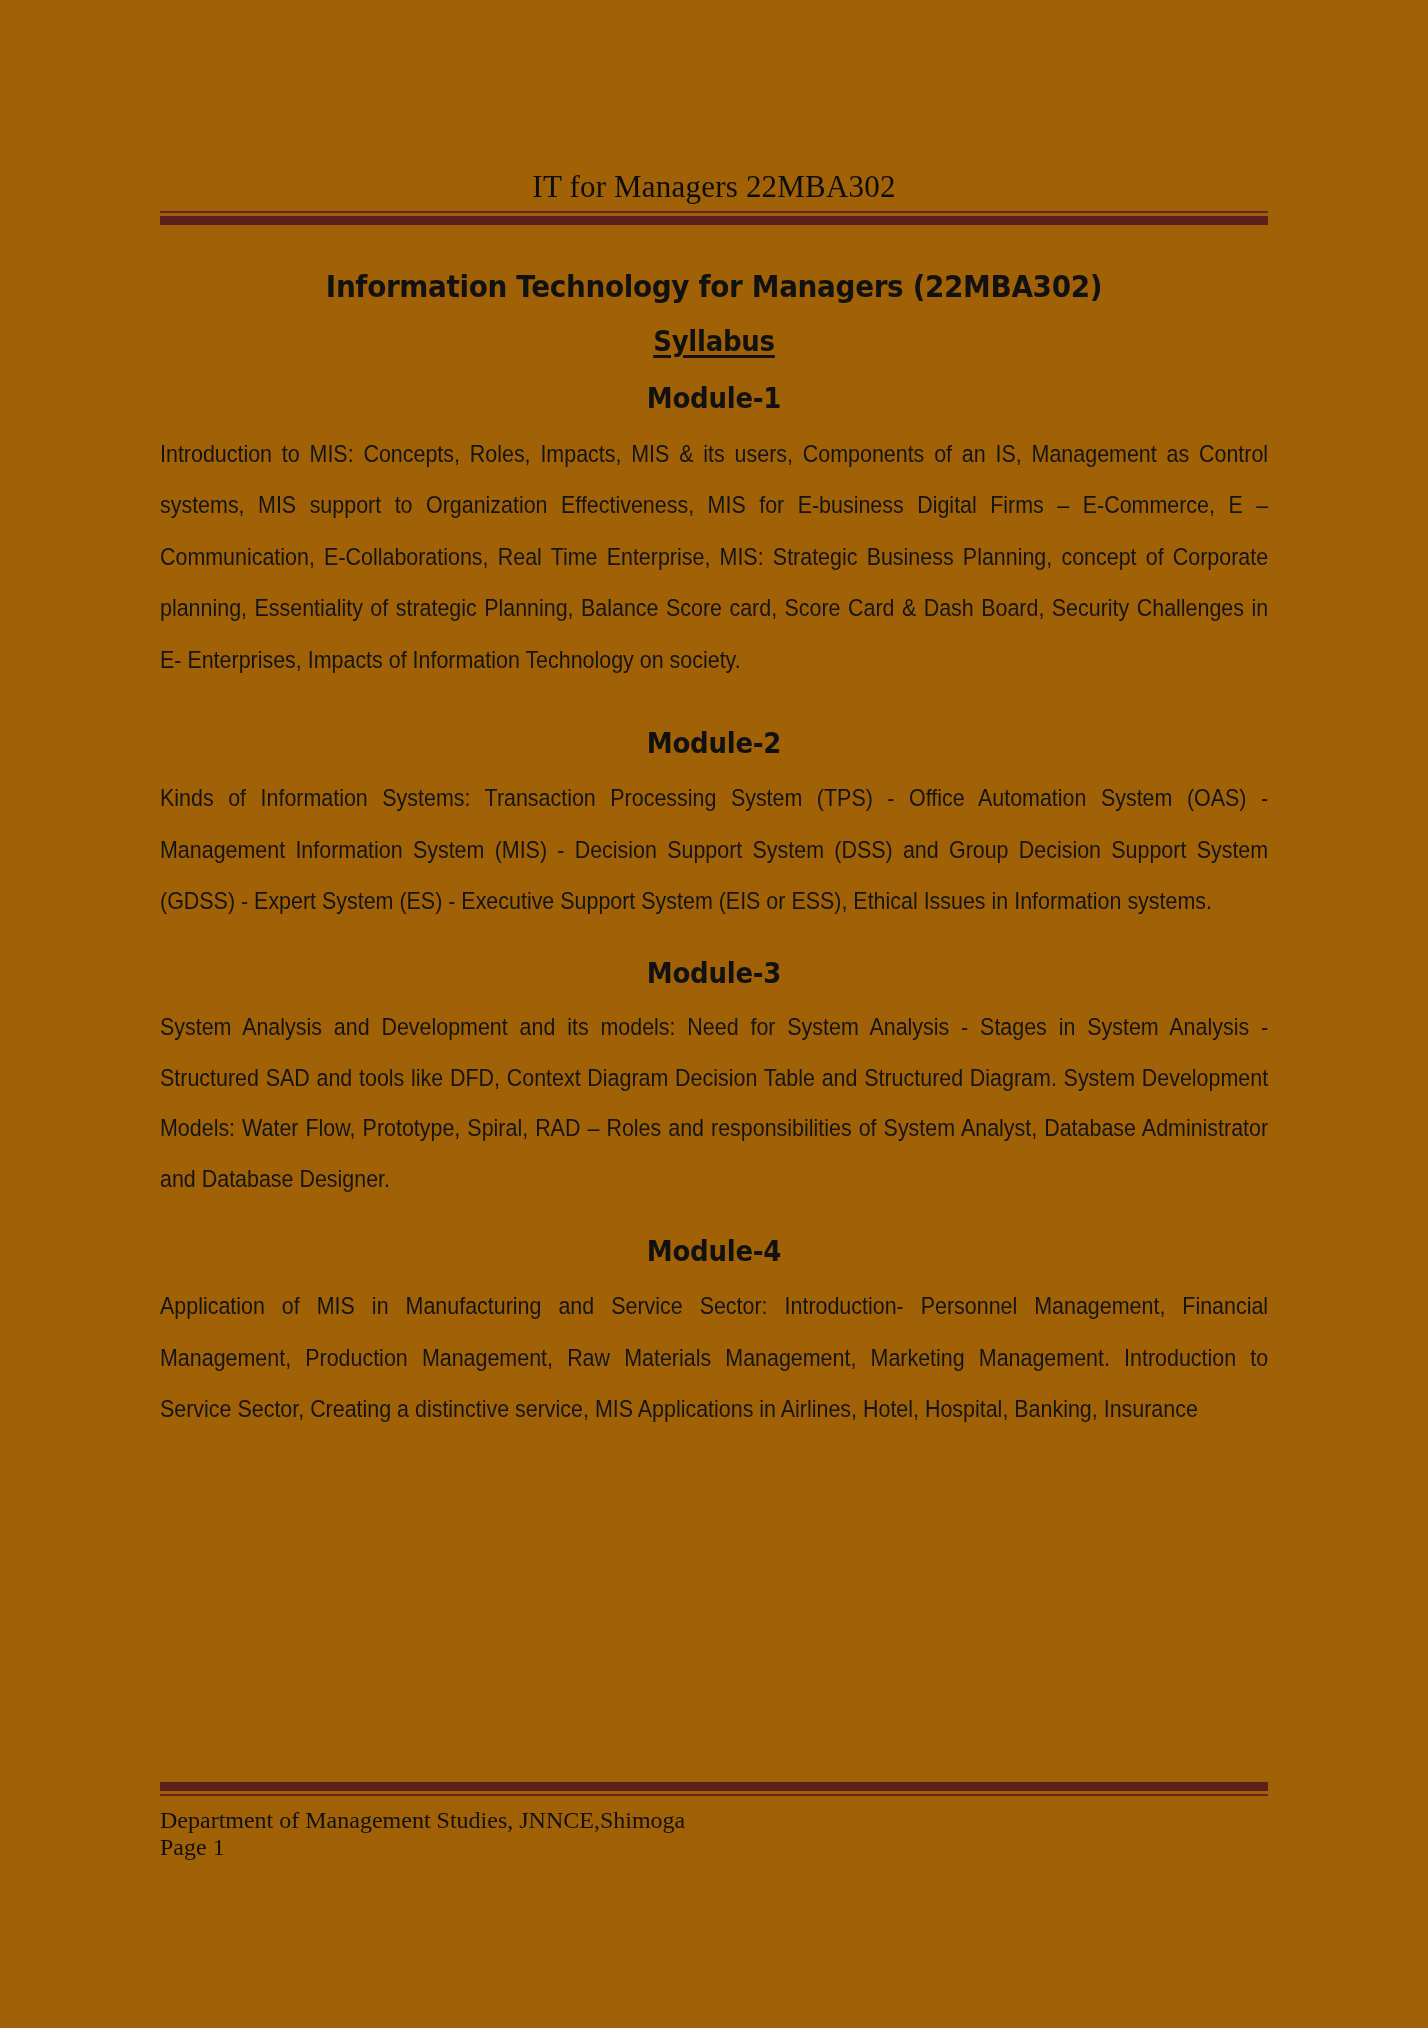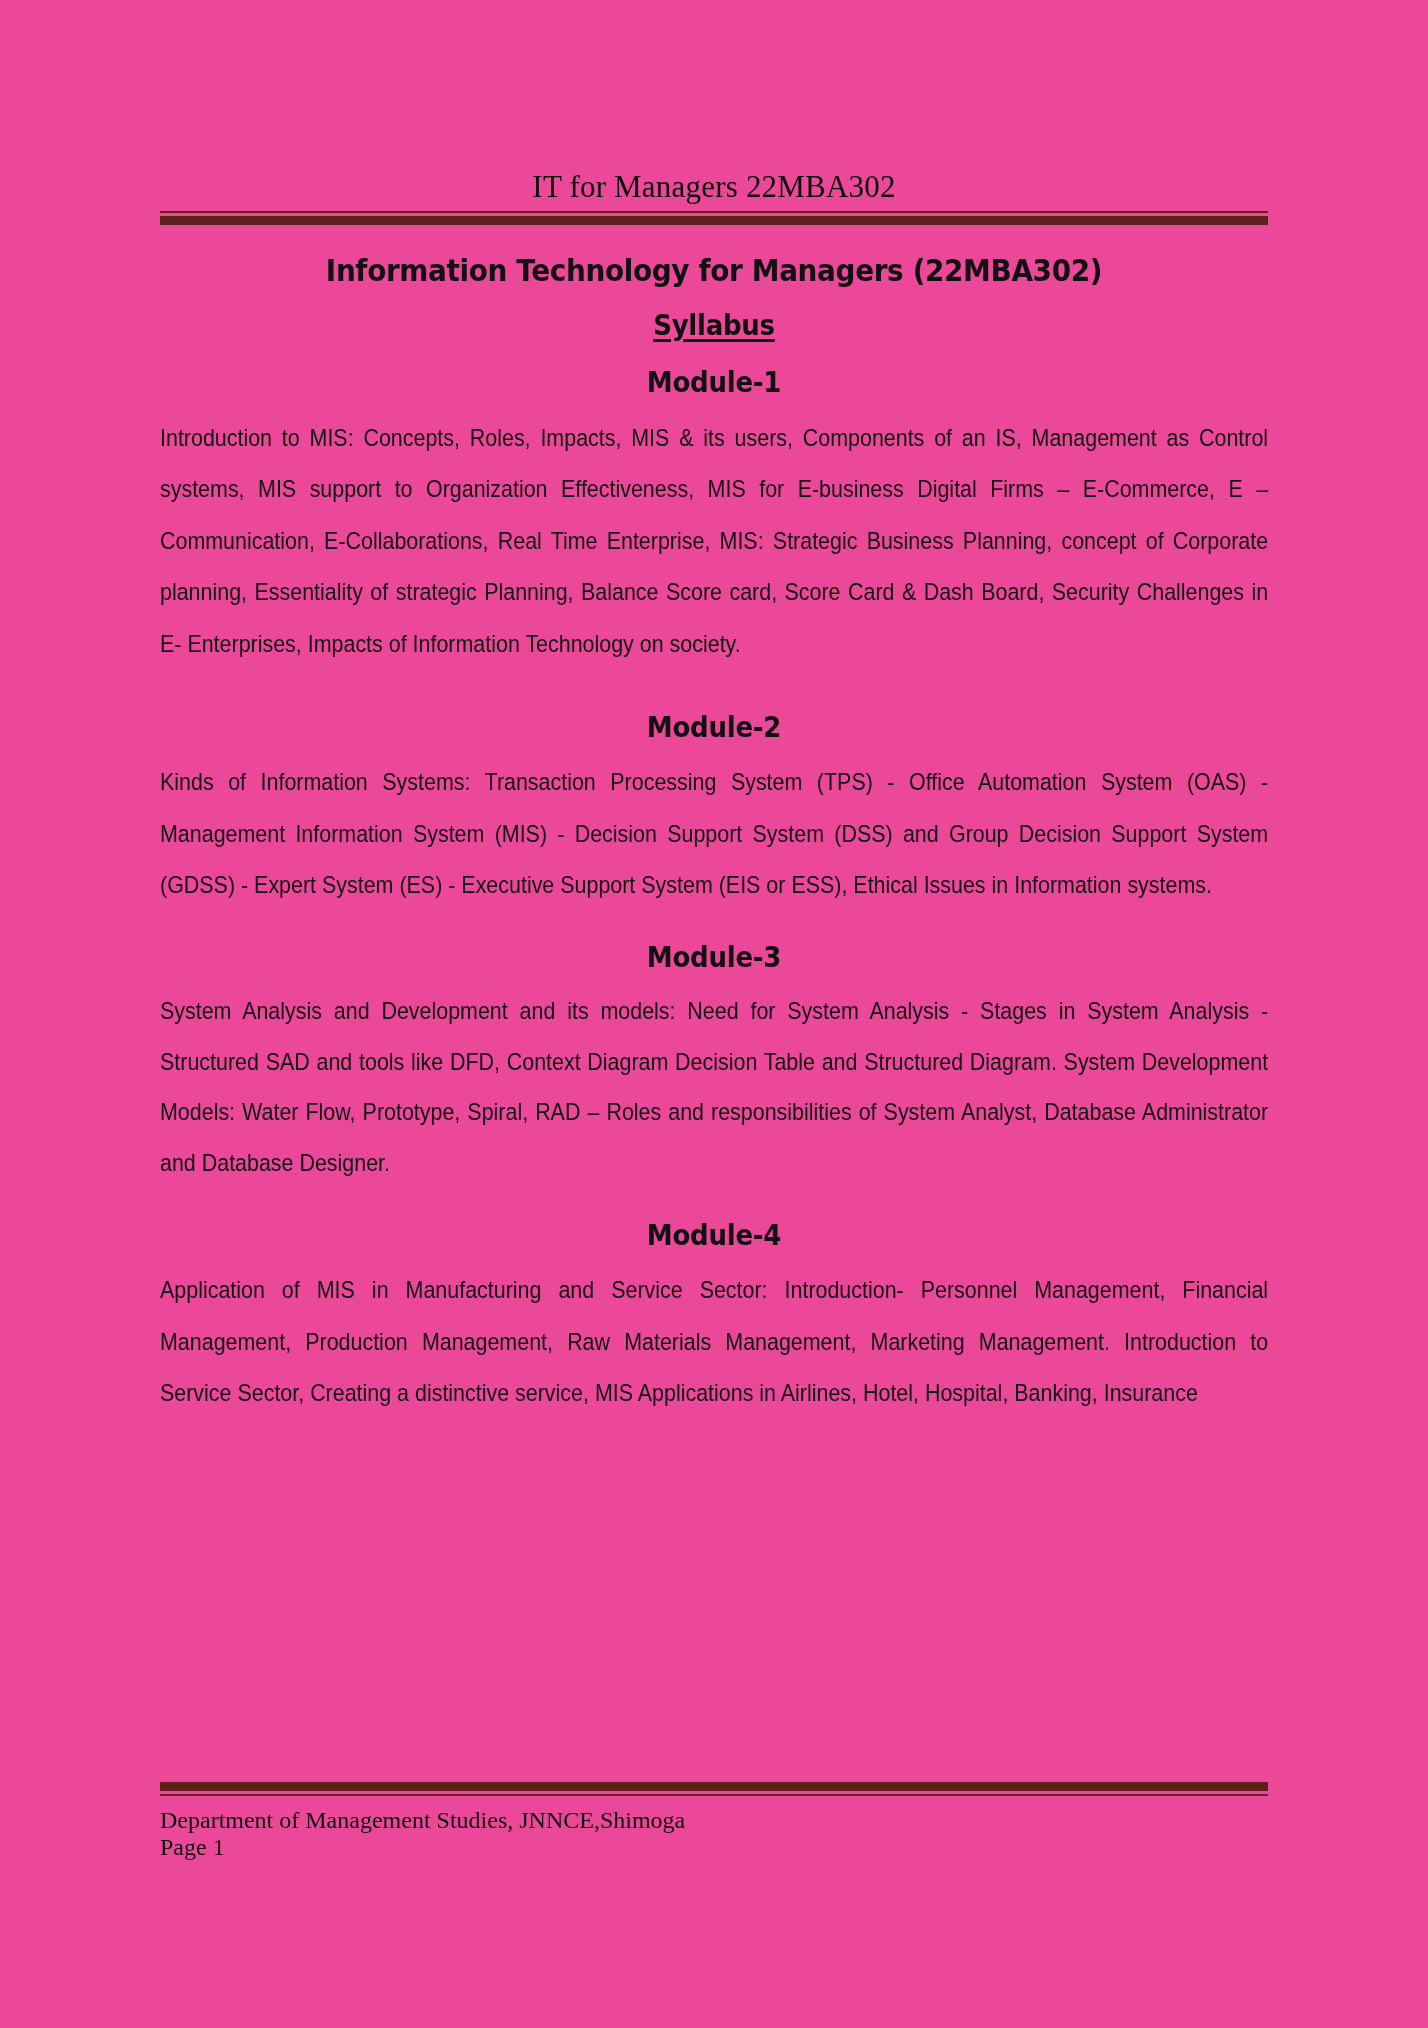--- a/index.html
+++ b/index.html
@@ -4,21 +4,21 @@
 <style>
   html, body {
     margin: 0;
     padding: 0;
     background: #ffffff;
   }
   .page {
     position: relative;
     width: 1428px;
     height: 2028px;
-    background: #ec4899;
+    background: #a16207;
     box-sizing: border-box;
     overflow: hidden;
     font-family: "Liberation Sans", sans-serif;
   }
   .content-frame {
     position: absolute;
     left: 160px;
     top: 0;
     width: 1108px;
     height: 2028px;
@@ -57,21 +57,21 @@
     left: 0; top: 5px;
     width: 100%;
     height: 9px;
     background: #5e201d;
   }
 
   
   .doc-body {
     position: absolute;
     left: 0;
-    top: 248px;
+    top: 264px;
     width: 1108px;
   }
   h1.doc-title {
     margin: 0;
     padding: 0 0 4px 0;
     text-align: center;
     font-family: "DejaVu Sans", sans-serif;
     font-weight: bold;
     font-size: 30px;
     letter-spacing: -0.4px;

